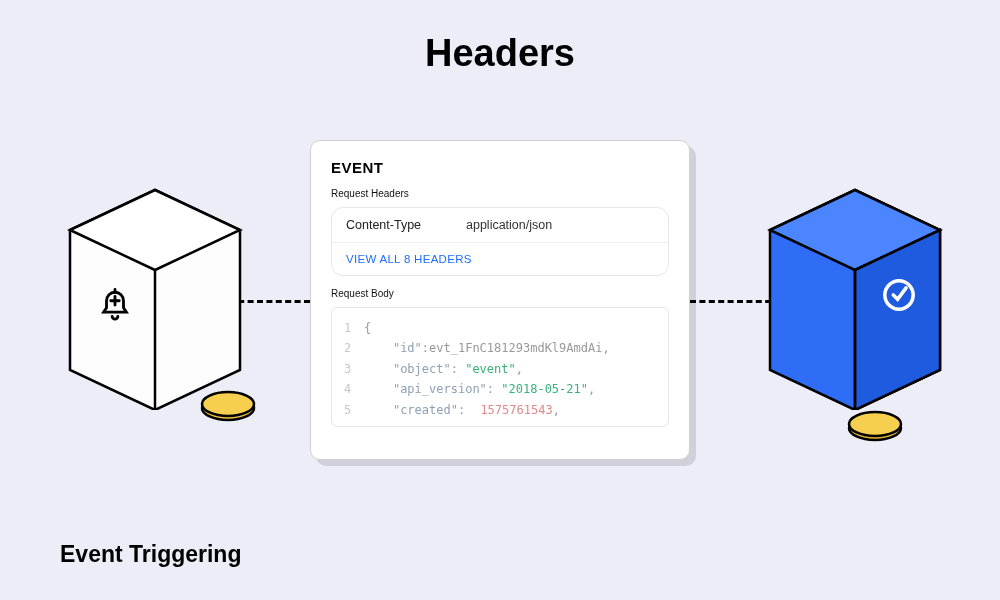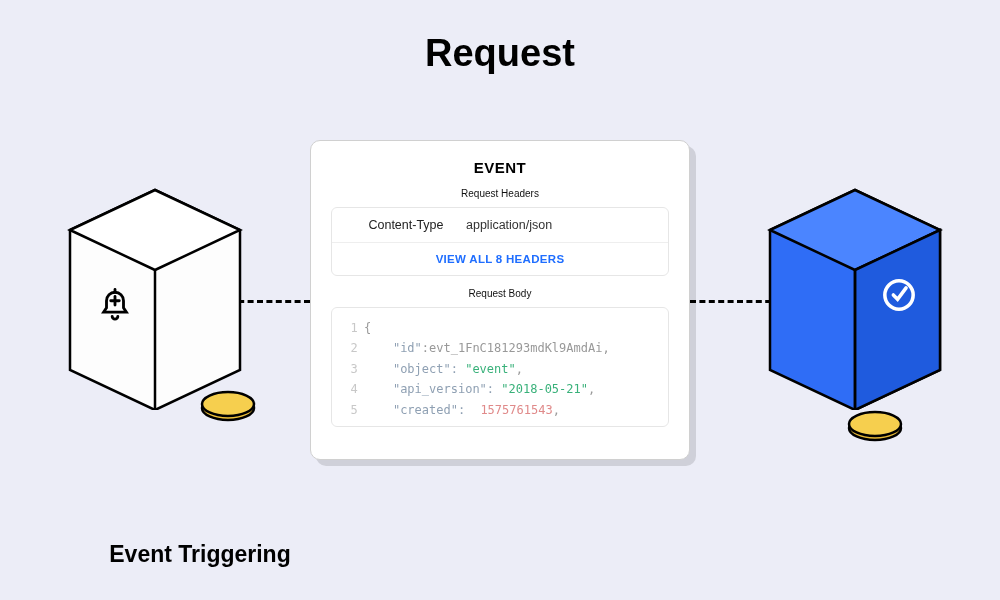--- a/index.html
+++ b/index.html
@@ -42,21 +42,21 @@
     position: absolute;
     bottom: 32px;
     left: 0;
     width: 1000px;
     display: flex;
     justify-content: space-between;
     padding: 0 60px;
   }
   .labels div {
     width: 280px;
-    text-align: center;
+    text-align: left;
     font-size: 23px;
     font-weight: 600;
     color: #000;
   }
   
   .cube {
     position: absolute;
     width: 190px;
     height: 230px;
   }
@@ -90,51 +90,50 @@
     left: 310px;
     top: 30px;
     width: 380px;
     height: 320px;
     background: #fff;
     border: 1px solid #d0d0d0;
     border-radius: 10px;
     box-shadow: 6px 6px 0 rgba(0,0,0,0.12);
     padding: 18px 20px 0 20px;
     overflow: hidden;
-    text-align: center;
   }
   .panel .ev-title {
     font-size: 15px;
     font-weight: 800;
     letter-spacing: 0.5px;
     margin-bottom: 12px;
   }
   .panel .sub {
     font-size: 10px;
     font-weight: 500;
     margin-bottom: 8px;
     color: #111;
   }
   .hdr-block {
     border: 1px solid #e6e6e6;
-    border-radius: 6px;
+    border-radius: 12px;
     margin-bottom: 12px;
   }
   .hdr-row {
     display: flex;
     padding: 10px 14px;
     font-size: 12.5px;
     border-bottom: 1px solid #eee;
   }
   .hdr-row .k { width: 120px; color: #222; }
   .hdr-row .v { color: #333; }
   .hdr-view {
     padding: 10px 14px;
     font-size: 11.5px;
-    font-weight: 700;
+    font-weight: 400;
     color: #1f6eff;
     letter-spacing: 0.3px;
   }
   .code-box {
     border: 1px solid #e6e6e6;
     border-radius: 6px;
     padding: 10px 12px 0 12px;
     font-family: "SFMono-Regular", Menlo, monospace;
     font-size: 12px;
     line-height: 1.7;
@@ -149,21 +148,21 @@
     color: #c8c8c8;
   }
   .code-box .pl { white-space: pre; color: #999; }
   .tok-key { color: #8fa0b3; }
   .tok-str { color: #39b17a; }
   .tok-num { color: #e08a8a; margin-left: 8px; }
 </style>
 </head>
 <body>
 
-<div class="title">Request</div>
+<div class="title">Headers</div>
 
 <div class="stage">
 
   <div class="dash left"></div>
   <div class="dash right"></div>
 
   <div class="cube cube-left">
     <svg viewBox="0 0 190 230">
       <polygon points="10,50 95,10 180,50 180,190 95,230 10,190" fill="#fdfdfd" stroke="#000" stroke-width="2.5"></polygon>
       <polygon points="10,50 95,90 180,50 95,10" fill="#fff" stroke="#000" stroke-width="2.5"></polygon>

